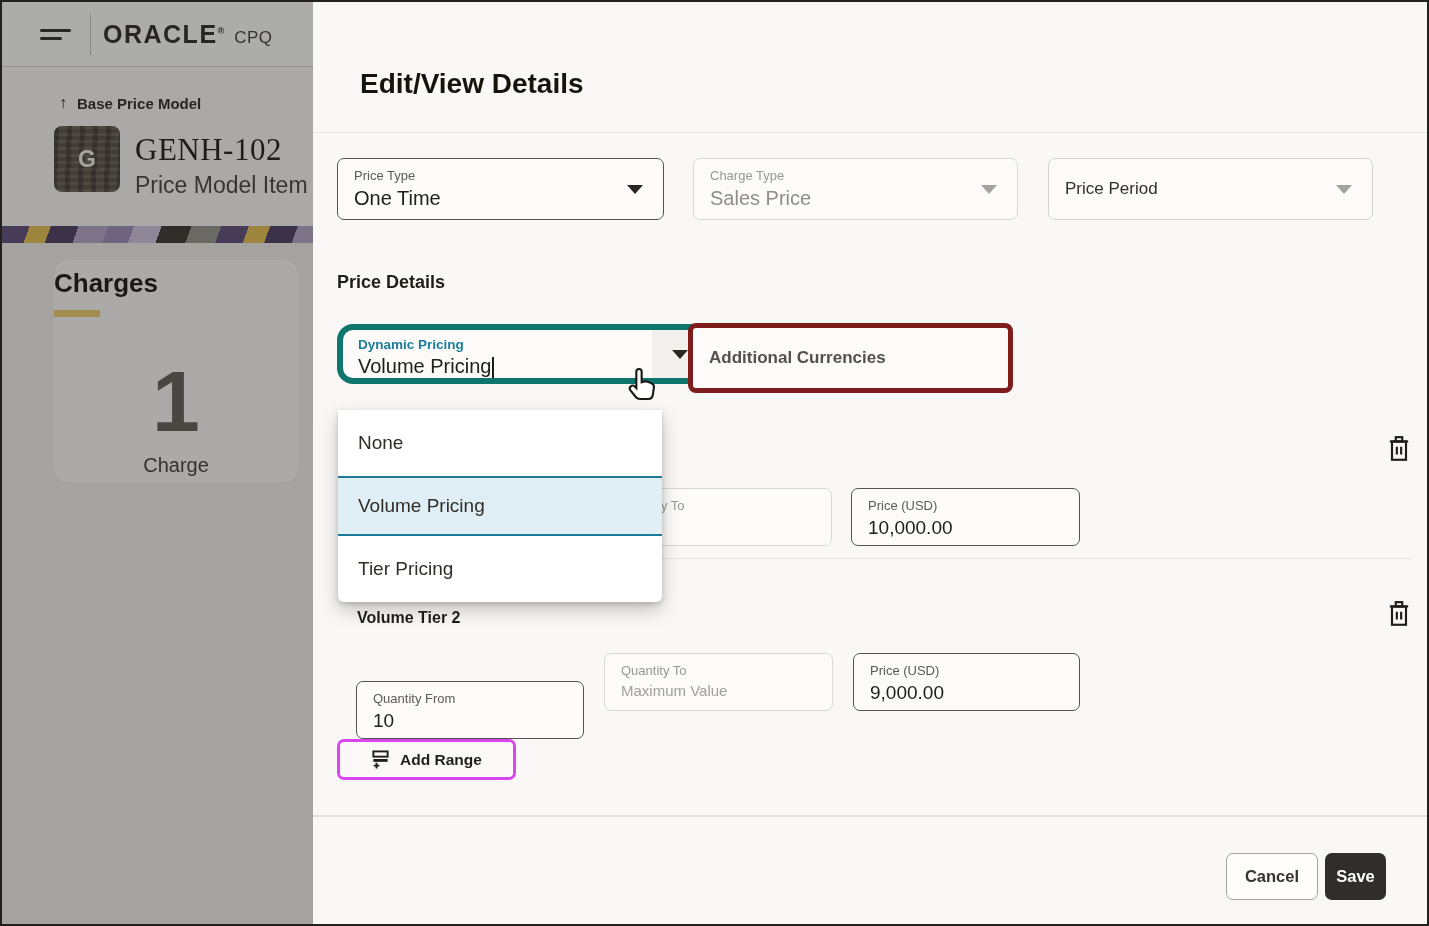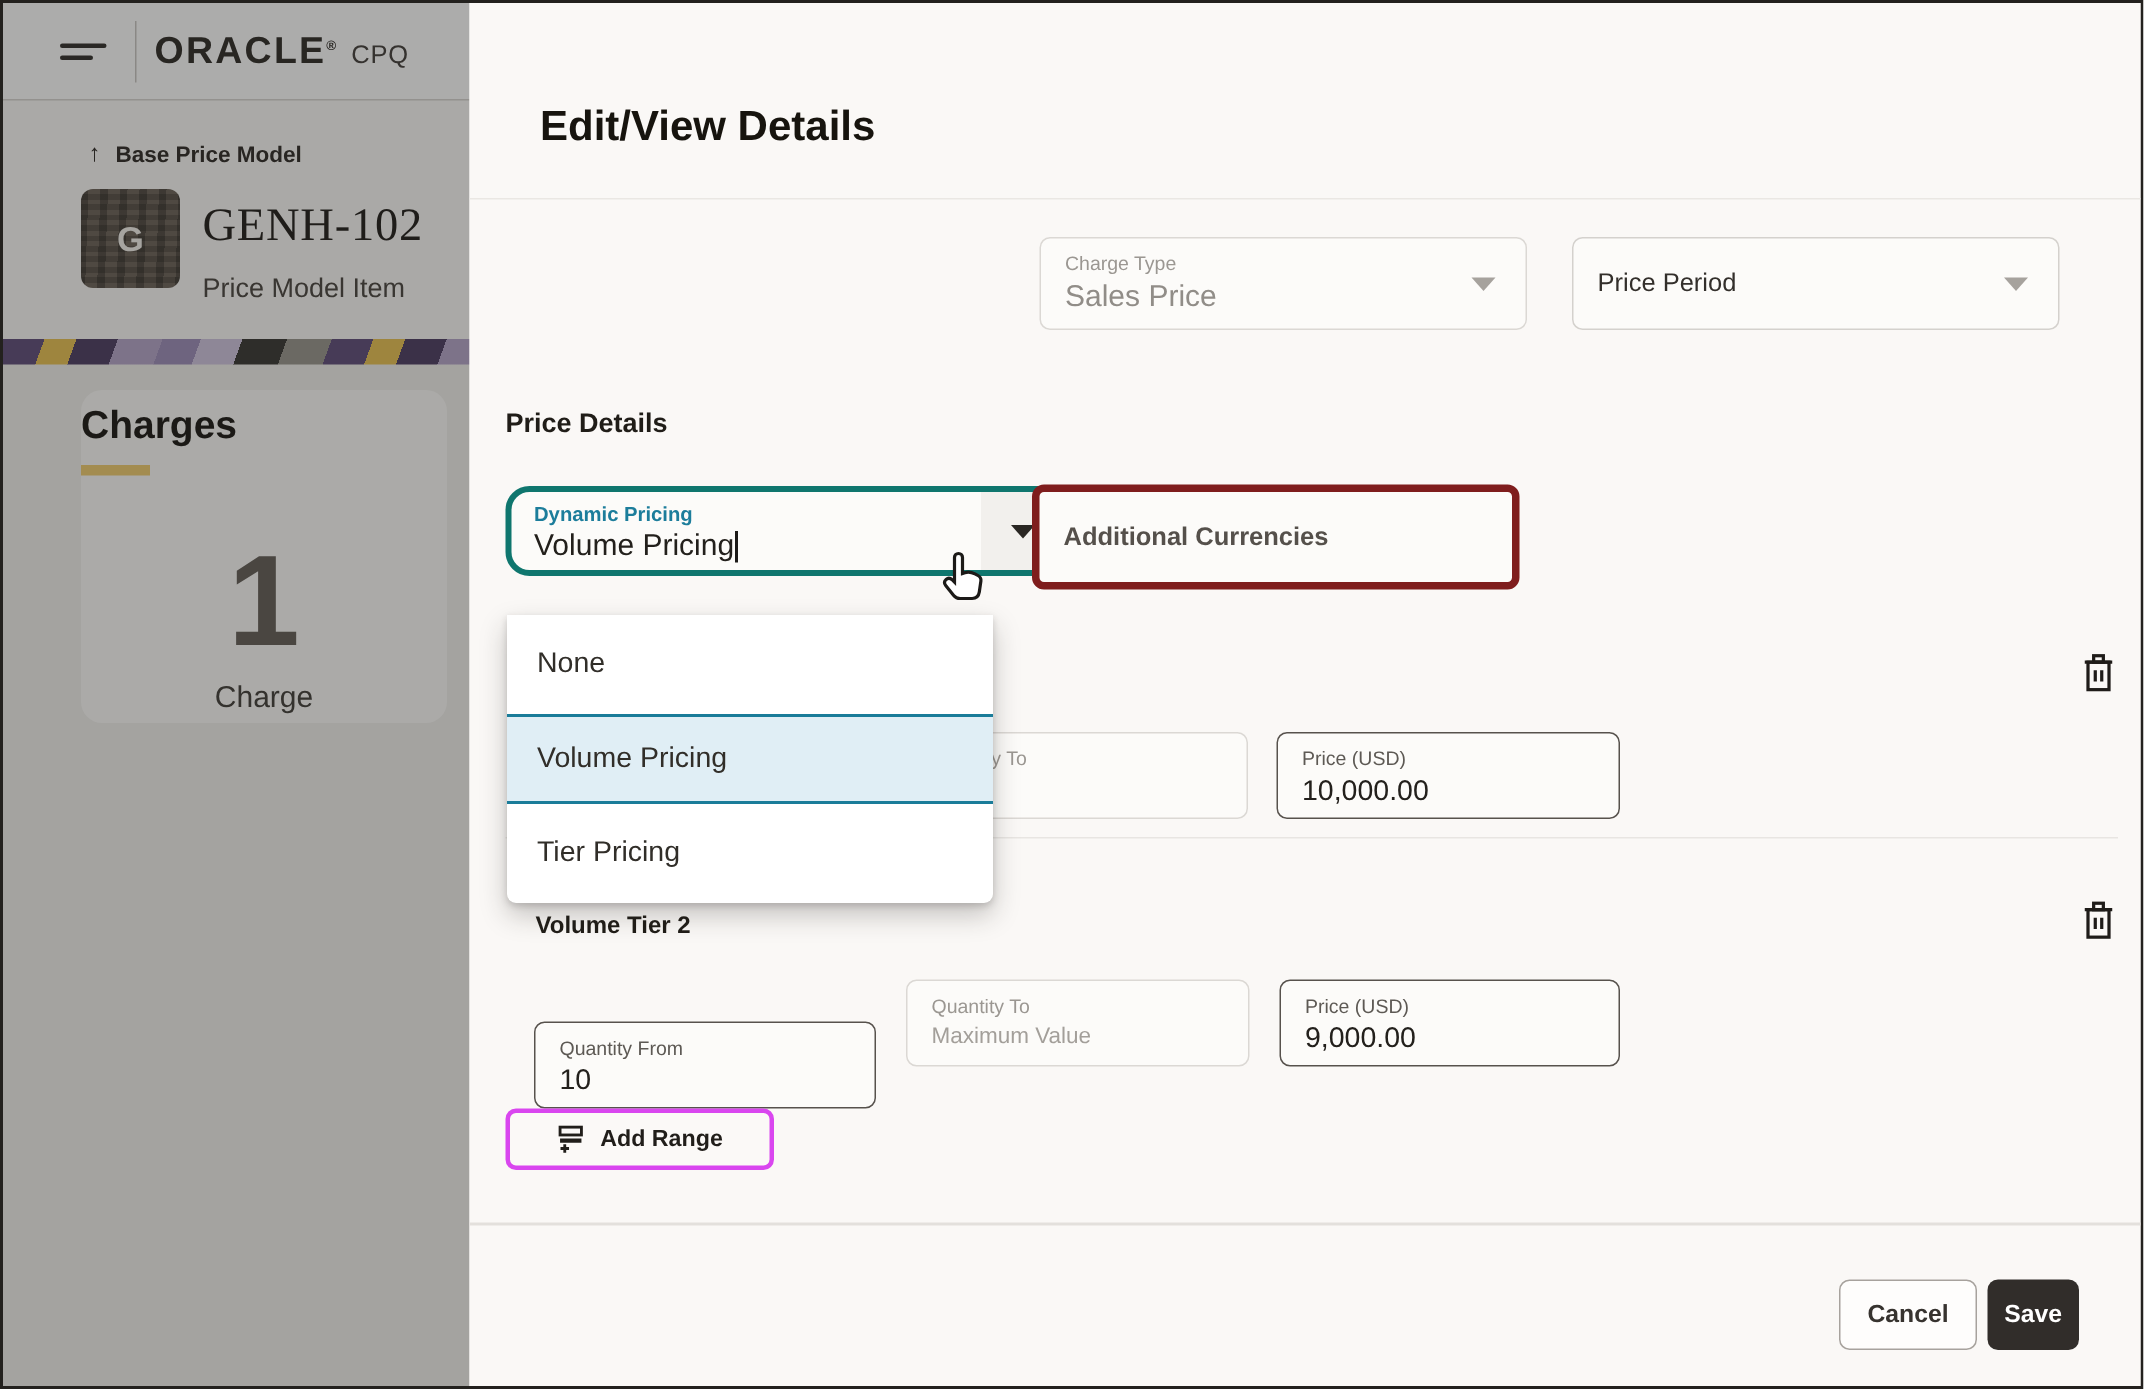--- a/index.html
+++ b/index.html
@@ -28,21 +28,21 @@
   .back-label { margin-left:10px; font-size:15px; font-weight:700; color:#2A2622; }
   .avatar { position:absolute; left:52px; top:124px; width:66px; height:66px; border-radius:8px;
             background:#61574D;
             background-image:
               repeating-linear-gradient(92deg, rgba(0,0,0,0.28) 0 5px, rgba(0,0,0,0) 5px 13px),
               repeating-linear-gradient(0deg, rgba(255,255,255,0.05) 0 3px, rgba(0,0,0,0.12) 3px 7px);
             display:flex; align-items:center; justify-content:center; }
   .avatar-initial { color:#F5F2EE; font-size:23px; font-weight:600; }
   .item-title { position:absolute; left:133px; top:130px; font-family:"Liberation Serif", serif;
                 font-size:31px; font-weight:500; color:#1C1916; letter-spacing:0.5px; }
-  .item-subtitle { position:absolute; left:133px; top:180px; font-size:18px; color:#46423D; }
+  .item-subtitle { position:absolute; left:133px; top:170px; font-size:23px; color:#46423D; }
 
   .stripe { position:absolute; left:0; top:224px; width:311px; height:17px;
             background:repeating-linear-gradient(110deg,
               #5C4A78 0 26px, #E8C050 26px 46px, #4A3960 46px 72px, #B3A3C9 72px 100px,
               #9C8BB8 100px 124px, #CFC3DF 124px 150px, #35322F 150px 178px, #97948B 178px 206px); }
 
   .charges-card { position:absolute; left:52px; top:258px; width:244px; height:222px;
                   background:#FDFCFA; border-radius:14px; }
   .charges-heading { position:absolute; left:52px; top:266px; font-size:26px; font-weight:800;
                      color:#16130F; }
@@ -72,21 +72,21 @@
   .field.empty-select { border-color:#D4D1CD; display:flex; align-items:center; padding-top:0; }
   .field.empty-select .f-solo { font-size:17px; color:#332F2B; font-weight:500; }
 
   .caret { width:0; height:0; border-left:8px solid transparent; border-right:8px solid transparent;
            border-top:9px solid #2A2723; }
   .caret.gray { border-top-color:#A6A29D; }
   .caret-pos { position:absolute; right:20px; top:50%; margin-top:-4px; }
 
   
   .combo { position:absolute; left:24px; top:322px; width:377px; height:60px;
-           border:4px solid #0f766e; border-radius:16px; background:#FCFBF9; overflow:hidden; }
+           border:6px solid #0f766e; border-radius:16px; background:#FCFBF9; overflow:hidden; }
   .combo .c-label { position:absolute; left:15px; top:7px; font-size:13.5px; font-weight:600; color:#1C7D9B; }
   .combo .c-value { position:absolute; left:15px; top:25px; font-size:20px; color:#23201C; }
   .text-cursor { display:inline-block; width:2px; height:21px; background:#1C1A18;
                  vertical-align:middle; margin-left:1px; }
   .combo-caret-btn { position:absolute; right:0; top:0; width:56px; height:100%; background:#F2F0ED;
                      display:flex; align-items:center; justify-content:center; }
 
   .add-currencies { position:absolute; left:375px; top:321px; width:325px; height:70px;
                     border:5px solid #7f1d1d; border-radius:8px; background:#FCFBF9;
                     display:flex; align-items:center; padding-left:16px; }
@@ -161,20 +161,25 @@
     <div class="charge-count-label">Charge</div>
 
     <div class="scrim"></div>
   </div>
 
   <div class="panel">
 
     <div class="panel-title">Edit/View Details</div>
     <div class="panel-hdr-div"></div>
 
+    <div class="field" style="left:24px; top:156px; width:327px; height:62px;">
+      <div class="f-label">Price Type</div>
+      <div class="f-value">One Time</div>
+      <div class="caret caret-pos"></div>
+    </div>
 
     <div class="field disabled" style="left:380px; top:156px; width:325px; height:62px;">
       <div class="f-label">Charge Type</div>
       <div class="f-value">Sales Price</div>
       <div class="caret gray caret-pos"></div>
     </div>
 
     <div class="field empty-select" style="left:735px; top:156px; width:325px; height:62px;">
       <div class="f-solo">Price Period</div>
       <div class="caret gray caret-pos"></div>

